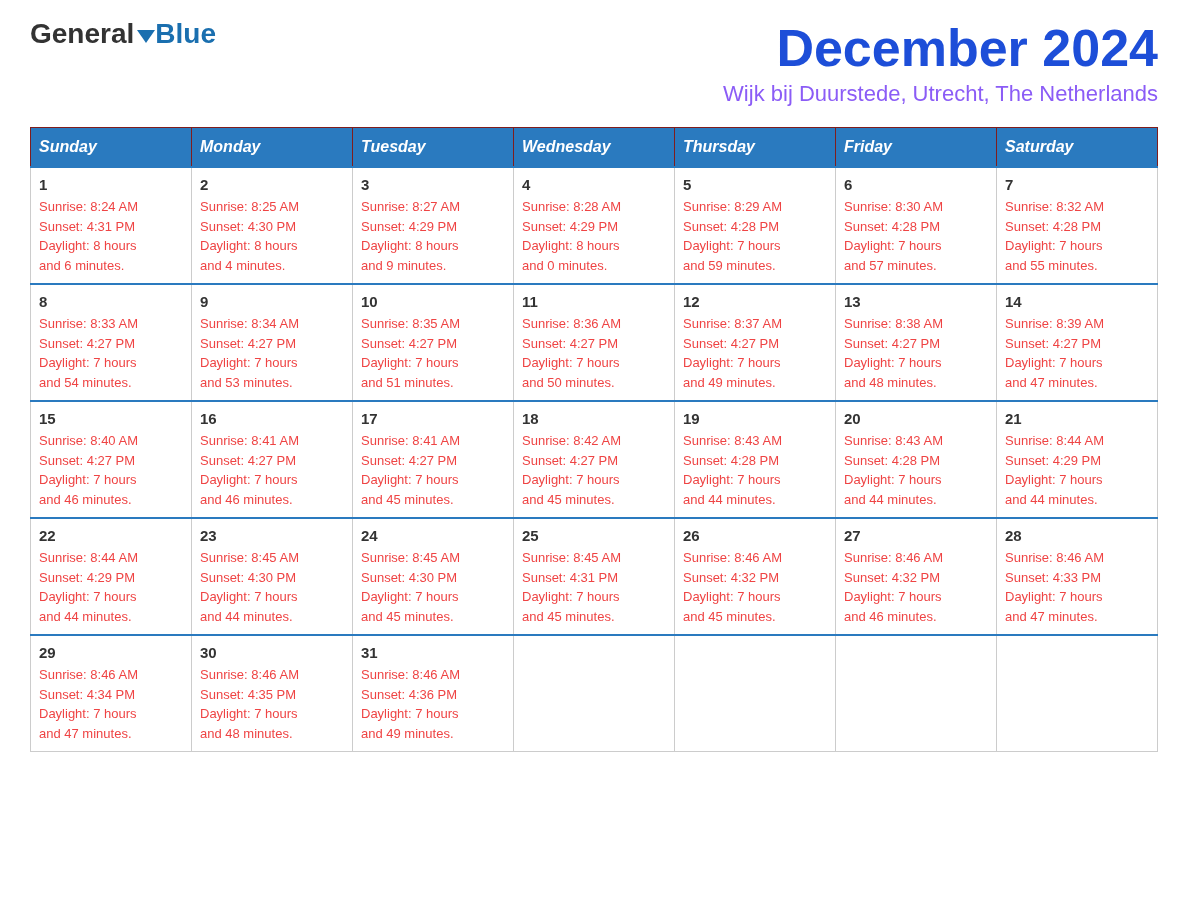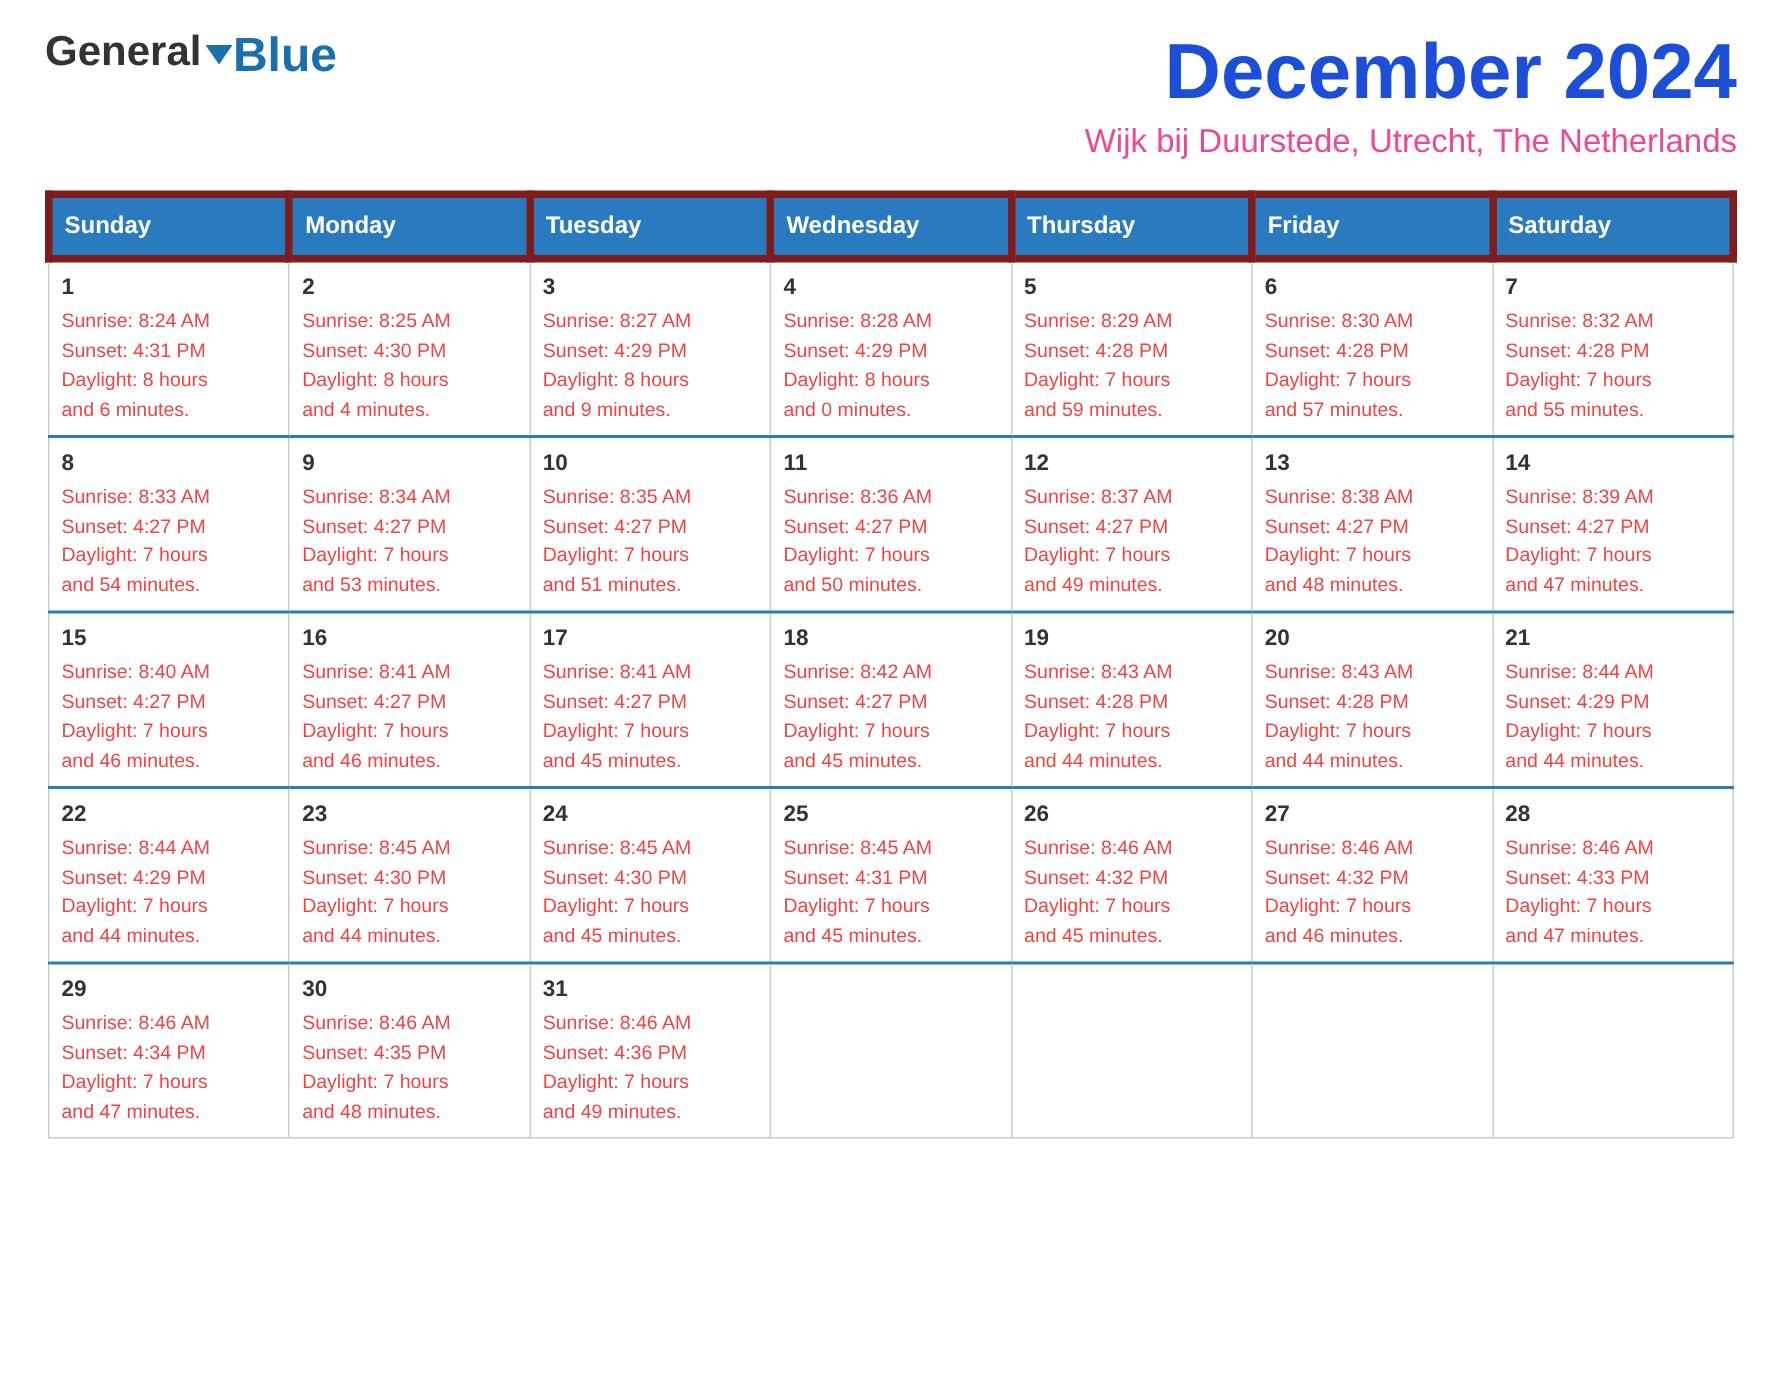--- a/index.html
+++ b/index.html
@@ -21,56 +21,57 @@
       flex-direction: row;
       align-items: flex-start;
     }
     .logo-text-general {
       font-size: 28px;
       font-weight: bold;
       color: #333;
       line-height: 1;
     }
     .logo-text-blue {
-      font-size: 32px;
+      font-size: 28px;
       font-weight: bold;
       color: #1a6faf;
       line-height: 1;
     }
     .logo-row {
       display: flex;
       align-items: center;
     }
     .title-section {
       text-align: right;
     }
     .month-title {
       font-size: 52px;
       font-weight: bold;
       color: #1d4ed8;
       line-height: 1.1;
     }
     .location-title {
       font-size: 22px;
-      color: #ec4899;
+      color: #8b5cf6;
       margin-top: 4px;
     }
     .calendar-table {
       width: 100%;
       border-collapse: collapse;
       table-layout: fixed;
     }
     .calendar-table th {
       background-color: #2a7abf;
       color: #fff;
       font-size: 16px;
       font-weight: bold;
       padding: 10px 8px;
       text-align: left;
-      border: 5px solid #7f1d1d;
+      border: 1px solid #7f1d1d;
+      font-style: italic;
     }
     .calendar-table td {
       vertical-align: top;
       padding: 8px 8px;
       border: 1px solid #ccc;
       border-top: 2px solid #2a7abf;
       font-size: 13px;
       color: #333;
       min-height: 90px;
       height: 110px;

